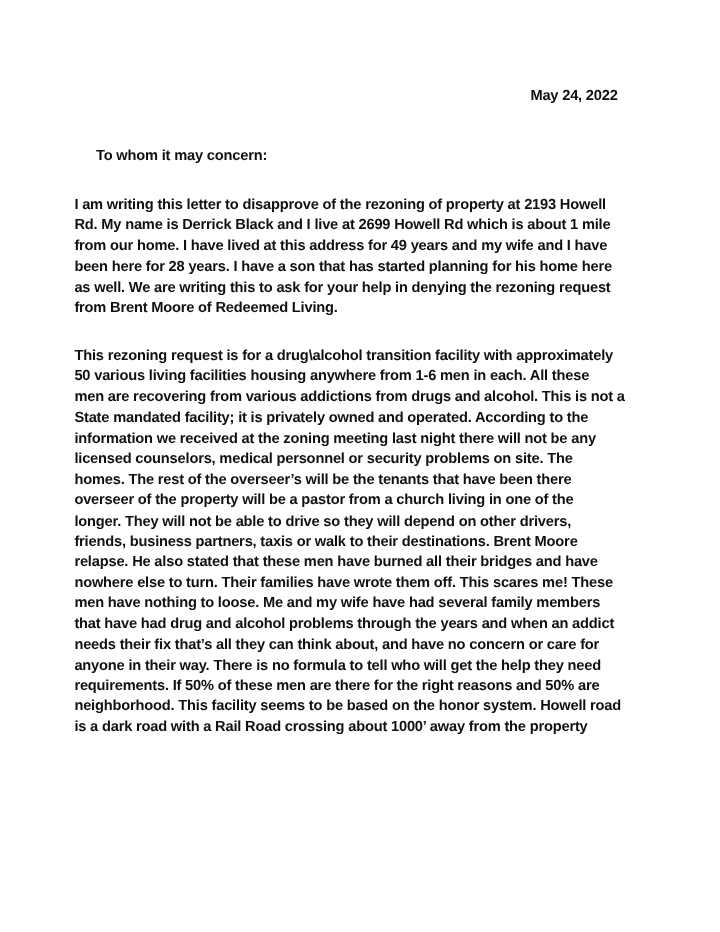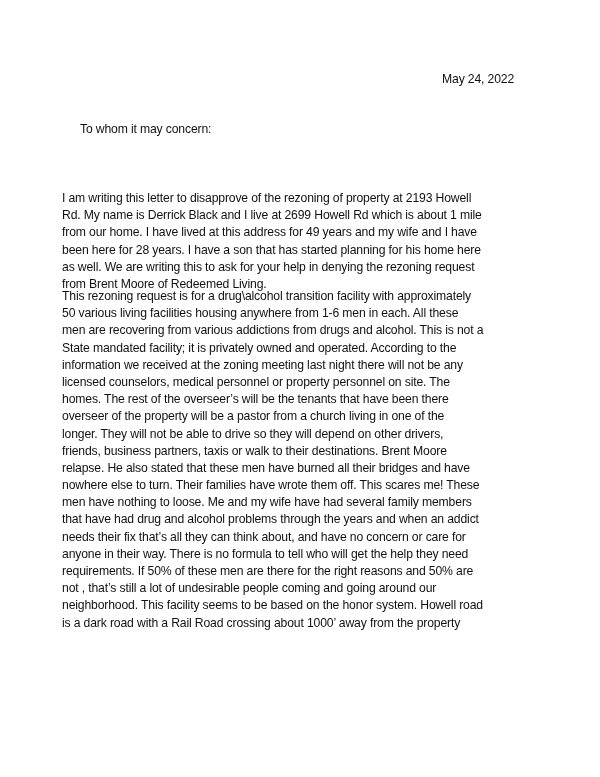--- a/index.html
+++ b/index.html
@@ -1,27 +1,27 @@
 <!DOCTYPE html>
 <html><head>
   <meta charset="utf-8">
   <style>
     html, body { margin: 0; padding: 0; background: #ffffff; }
     body { width: 600px; height: 777px; position: relative; overflow: hidden; }
     .page {
       position: absolute; left: 0; top: 0; width: 600px; height: 777px;
       background: #ffffff; color: #111111;
       font-family: "Liberation Sans", "DejaVu Sans", sans-serif;
-      font-weight: normal; font-size: 12.2px; letter-spacing: -0.15px;
+      font-weight: bold; font-size: 12.2px; letter-spacing: -0.15px;
     }
     .date { position: absolute; top: 72px; left: 442px; width: 120px; white-space: nowrap; }
     .salutation { position: absolute; top: 122px; left: 80px; white-space: nowrap; }
     .para { position: absolute; left: 62px; width: 480px; margin: 0; }
     .line { display: block; height: 17.2px; line-height: 17.2px; white-space: nowrap; }
-    #p1 { top: 162px; margin-top: 28px; }
+    #p1 { top: 162px; }
     #p2 { top: 288px; }
   </style>
 </head>
 <body>
 
 <div class="page">
   <div class="date">May 24, 2022</div>
   <div class="salutation">To whom it may concern:</div>
 
   <p class="para" id="p1">
@@ -32,29 +32,28 @@
     <span class="line">as well. We are writing this to ask for your help in denying the rezoning request</span>
     <span class="line">from Brent Moore of Redeemed Living.</span>
   </p>
 
   <p class="para" id="p2">
     <span class="line">This rezoning request is for a drug\alcohol transition facility with approximately</span>
     <span class="line">50 various living facilities housing anywhere from 1-6 men in each. All these</span>
     <span class="line">men are recovering from various addictions from drugs and alcohol. This is not a</span>
     <span class="line">State mandated facility; it is privately owned and operated. According to the</span>
     <span class="line">information we received at the zoning meeting last night there will not be any</span>
-    <span class="line">licensed counselors, medical personnel or property personnel on site. The</span>
+    <span class="line">licensed counselors, medical personnel or security problems on site. The</span>
     <span class="line">homes. The rest of the overseer’s will be the tenants that have been there</span>
     <span class="line">overseer of the property will be a pastor from a church living in one of the</span>
     <span class="line">longer. They will not be able to drive so they will depend on other drivers,</span>
     <span class="line">friends, business partners, taxis or walk to their destinations. Brent Moore</span>
     <span class="line">relapse. He also stated that these men have burned all their bridges and have</span>
     <span class="line">nowhere else to turn. Their families have wrote them off. This scares me! These</span>
     <span class="line">men have nothing to loose. Me and my wife have had several family members</span>
     <span class="line">that have had drug and alcohol problems through the years and when an addict</span>
     <span class="line">needs their fix that’s all they can think about, and have no concern or care for</span>
     <span class="line">anyone in their way. There is no formula to tell who will get the help they need</span>
     <span class="line">requirements. If 50% of these men are there for the right reasons and 50% are</span>
-    <span class="line">not , that’s still a lot of undesirable people coming and going around our</span>
     <span class="line">neighborhood. This facility seems to be based on the honor system. Howell road</span>
     <span class="line">is a dark road with a Rail Road crossing about 1000’ away from the property</span>
   </p>
 </div>
 
 </body></html>

